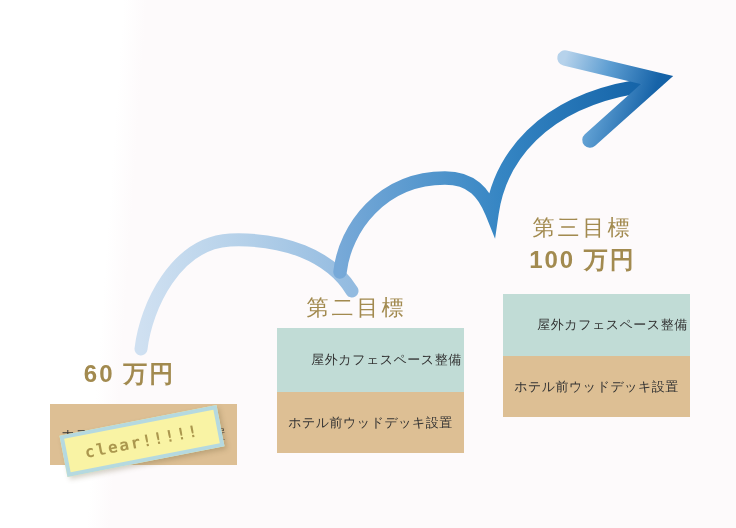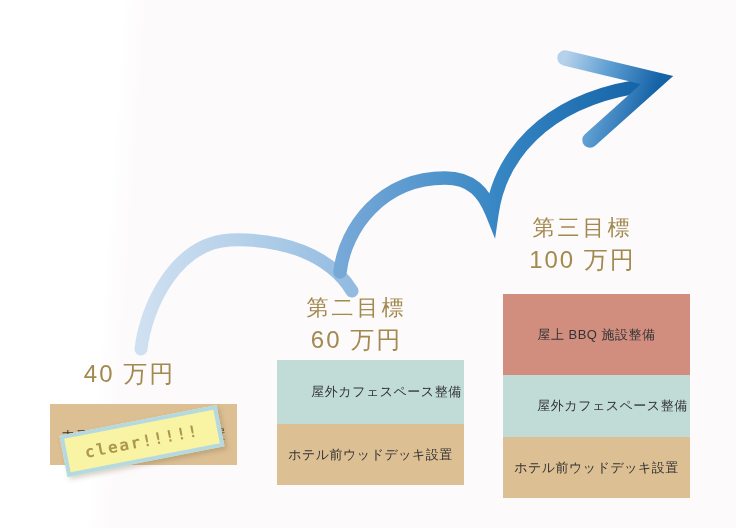--- a/index.html
+++ b/index.html
@@ -33,21 +33,21 @@
     letter-spacing: 3px;
     color: #a28a4f;
     font-weight: 400;
     white-space: nowrap;
   }
   .gamount {
     font-size: 24px;
     line-height: 32px;
     letter-spacing: 2px;
     color: #a28a4f;
-    font-weight: 400;
+    font-weight: 700;
     white-space: nowrap;
   }
   .blocks { width: 187px; }
   .g1 .blocks { margin-top: 14px; }
   .g2 .blocks { margin-top: 4px; }
   .g3 .blocks { margin-top: 18px; }
   .block {
     display: flex;
     align-items: center;
     justify-content: center;
@@ -104,48 +104,44 @@
         <stop offset="0.85" stop-color="#1663a8"></stop>
         <stop offset="1" stop-color="#1460a5"></stop>
       </linearGradient>
     </defs>
     <path d="M 141 349 C 146 306 176 243 230 240 C 283 238 330 255 352 291" fill="none" stroke="url(#arcGrad1)" stroke-width="13" stroke-linecap="round"></path>
     <path d="M 340 272 C 345 228 382 178 445 178 C 472 178 484 193 492 213 C 500 158 542 103 635 87" fill="none" stroke="url(#arcGrad2)" stroke-width="13.5" stroke-linecap="round" stroke-linejoin="miter"></path>
     <path d="M 565 58 L 657 80 L 590 140" fill="none" stroke="url(#headGrad)" stroke-width="15.5" stroke-linecap="round" stroke-linejoin="miter"></path>
   </svg>
 
   <section class="goal g1">
-    <div class="gamount">40 万円</div>
+    <div class="gamount">60 万円</div>
     <div class="blocks">
       <div class="block block-wood">
         <span>ホテル前ウッドデッキ設置</span>
       </div>
     </div>
   </section>
 
   <section class="goal g2">
     <div class="gtitle">第二目標</div>
-    <div class="gamount">60 万円</div>
     <div class="blocks">
       <div class="block block-cafe">
         <span>屋外カフェスペース整備</span>
       </div>
       <div class="block block-wood">
         <span>ホテル前ウッドデッキ設置</span>
       </div>
     </div>
   </section>
 
   <section class="goal g3">
     <div class="gtitle">第三目標</div>
     <div class="gamount">100 万円</div>
     <div class="blocks">
-      <div class="block block-bbq">
-        <span>屋上 BBQ 施設整備</span>
-      </div>
       <div class="block block-cafe">
         <span>屋外カフェスペース整備</span>
       </div>
       <div class="block block-wood">
         <span>ホテル前ウッドデッキ設置</span>
       </div>
     </div>
   </section>
 
   <div class="sticker">

